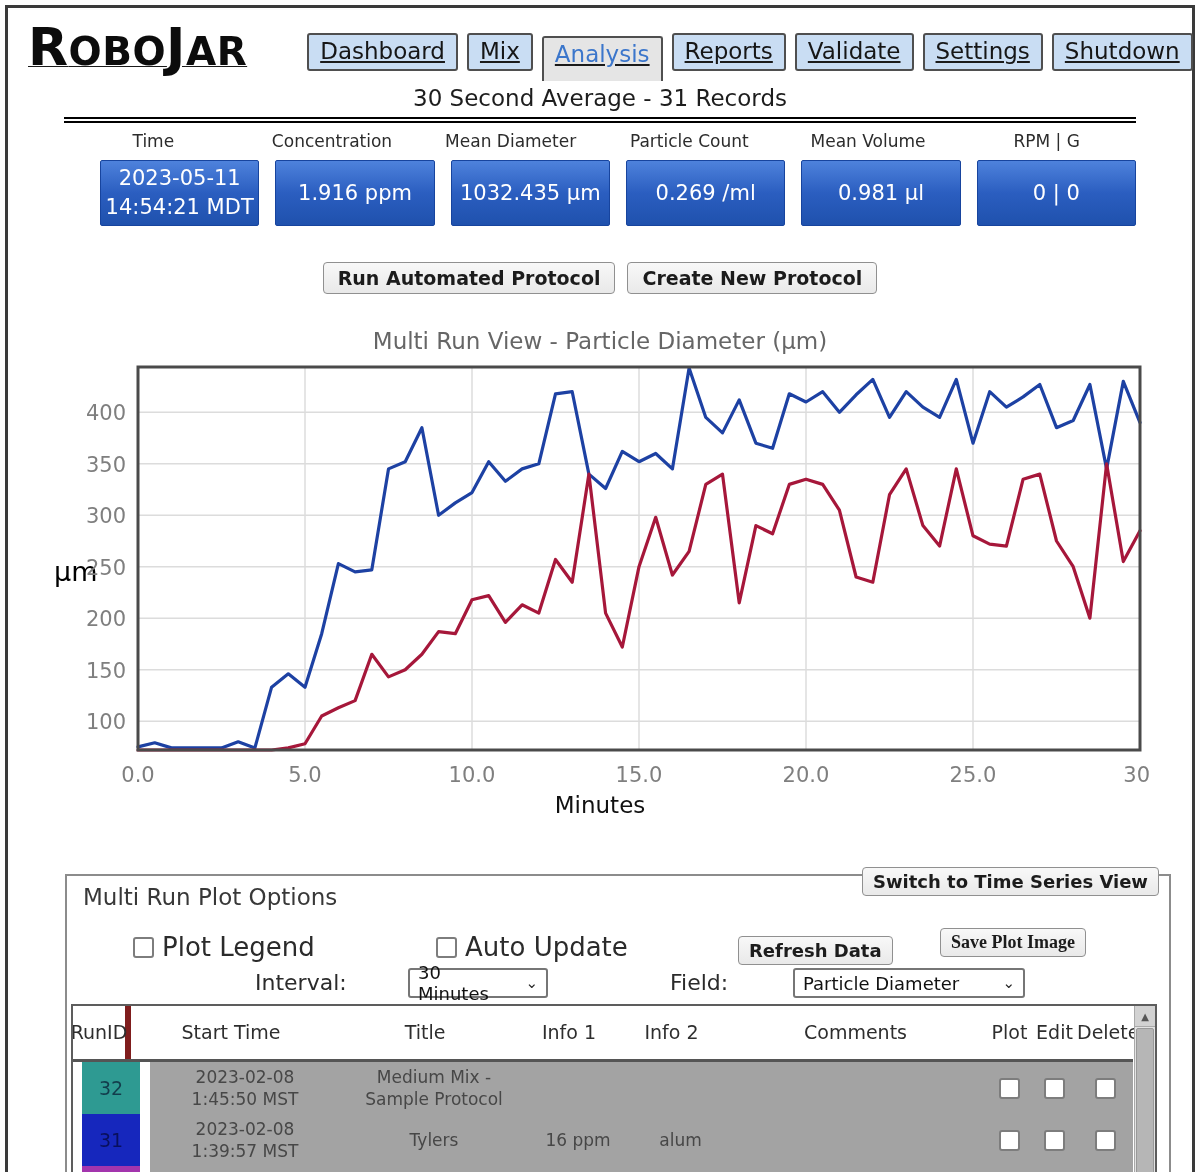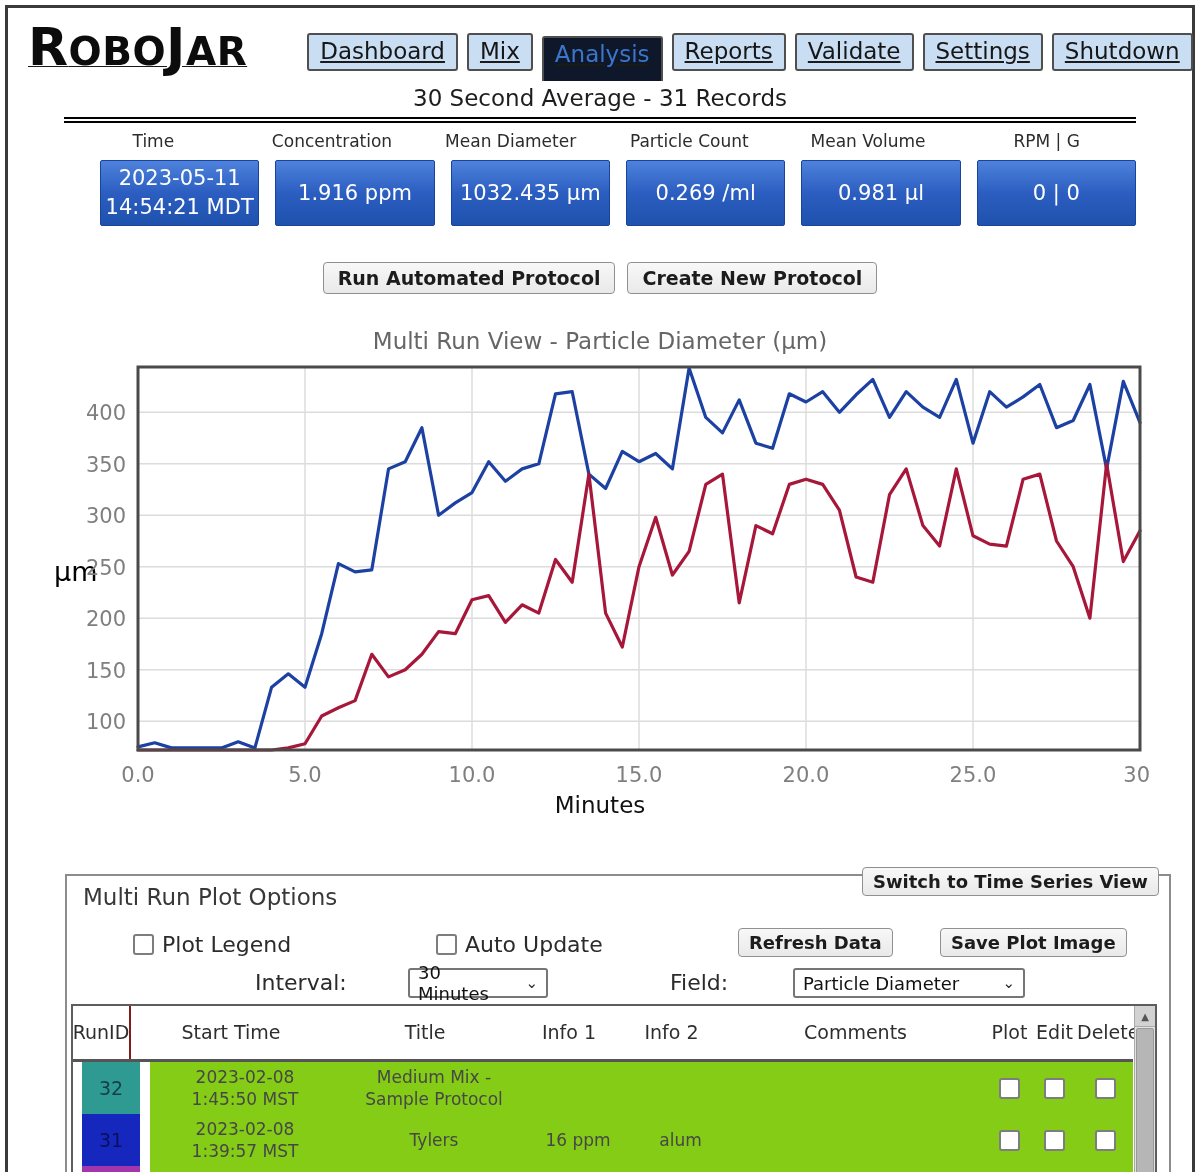--- a/index.html
+++ b/index.html
@@ -10,21 +10,21 @@
   .frame{position:absolute;left:5px;top:5px;right:5px;bottom:-10px;border:3px solid #3a3a3a;background:#fff;}
 
   
   .header{display:flex;align-items:flex-end;padding:16px 0 0 20px;text-decoration:underline;}
   .logo{font-weight:800;line-height:.9;letter-spacing:.5px;color:#0c0c0c;white-space:nowrap;}
   .lg-cap{font-size:52px;}
   .lg-low{font-size:39px;text-transform:uppercase;}
   .tabs{display:flex;gap:9px;margin-left:60px;align-items:flex-end;}
   .tab{font-family:"DejaVu Sans",sans-serif;font-size:23px;color:#161616;background:#c9ddf3;
        border:2px solid #4f4f4f;border-radius:3px;padding:3px 11px 5px;cursor:pointer;}
-  .tab.active{background:#0f172a;color:#3b76cb;border-bottom:none;border-radius:3px 3px 0 0;
+  .tab.active{background:#e5e5e5;color:#3b76cb;border-bottom:none;border-radius:3px 3px 0 0;
        padding-bottom:14px;margin-bottom:-10px;position:relative;z-index:2;}
 
   
   .avg{width:1072px;margin:14px auto 0;}
   .avg-title{text-align:center;font-size:23px;color:#1d1d1d;padding-bottom:6px;}
   .avg-rule{border-top:6px double #000;}
   .avg-head{display:grid;grid-template-columns:repeat(6,1fr);padding:8px 0 9px;}
   .avg-head span{text-align:center;font-size:17px;color:#2c2c2c;}
   .avg-row{display:grid;grid-template-columns:repeat(6,1fr);gap:16px;padding-left:36px;}
   .avg-cell{background:linear-gradient(180deg,#4e82dc 0%,#2b5ec0 50%,#1f51ad 100%);
@@ -43,40 +43,40 @@
   .chart-title{text-align:center;font-size:23px;color:#666;}
   .chart-area{position:relative;height:432px;margin-top:6px;}
   .chart-area svg{position:absolute;left:34px;top:0;}
   .um{position:absolute;left:46px;top:196px;font-size:27px;color:#000;}
   .minutes{text-align:center;font-size:23px;color:#111;margin-top:0;}
 
   
   .panel{position:absolute;left:57px;top:866px;width:1102px;height:330px;border:2px solid #8c8c8c;background:#fff;}
   .panel-title{position:absolute;left:16px;top:8px;font-size:23px;color:#383838;}
   .switch-btn{position:absolute;right:10px;top:-9px;}
-  .opt{position:absolute;display:flex;align-items:center;gap:8px;font-size:22px;color:#2b2b2b;cursor:pointer;}
+  .opt{position:absolute;display:flex;align-items:center;gap:8px;font-size:26px;color:#2b2b2b;cursor:pointer;}
   .cb{width:17px;height:17px;border:2px solid #7d7d7d;border-radius:3px;background:#fff;display:inline-block;}
   .opt-label{position:absolute;font-size:22px;color:#2b2b2b;}
   .select{position:absolute;display:flex;align-items:center;justify-content:space-between;
     border:2px solid #767676;border-radius:3px;background:#fff;font-size:18px;color:#111;
     padding:1px 8px;height:24px;cursor:pointer;}
   .chev{font-size:15px;color:#222;margin-left:8px;}
 
   
   .runs{position:absolute;left:4px;right:12px;top:128px;height:220px;border:2px solid #5d5d5d;background:#fff;overflow:hidden;}
   .runs-head{display:grid;grid-template-columns:58px 200px 188px 100px 105px 1fr 45px 45px 56px;
     margin-right:22px;border-bottom:3px solid #555;background:#fff;height:53px;align-items:center;}
   .runs-head span{text-align:center;font-size:19px;color:#2e2e2e;line-height:1.15;}
-  .rh-runid{border-right:2px solid #7f1d1d;align-self:stretch;display:flex;align-items:center;justify-content:center;}
+  .rh-runid{border-right:6px solid #7f1d1d;align-self:stretch;display:flex;align-items:center;justify-content:center;}
   .run-row{display:flex;margin-right:22px;height:52px;padding-left:9px;}
   .id-cell{width:58px;flex:0 0 58px;display:flex;align-items:center;justify-content:center;
     font-size:19px;color:rgba(0,0,30,.6);}
   .row-gap{width:10px;flex:0 0 10px;background:#fff;}
   .row-body{flex:1;display:grid;grid-template-columns:190px 188px 100px 105px 1fr 45px 45px 56px;
-    background:#84cc16;align-items:center;}
+    background:#a3a3a3;align-items:center;}
   .row-body .c{text-align:center;font-size:17px;color:#474747;line-height:1.3;}
   .cbcell{display:flex;align-items:center;justify-content:center;}
   .scrollbar{position:absolute;right:0;top:0;bottom:0;width:20px;background:#e3e3e3;border-left:1px solid #a9a9a9;}
   .sb-btn{height:20px;display:flex;align-items:center;justify-content:center;font-size:10px;color:#555;
     background:#d2d2d2;border-bottom:1px solid #aaa;cursor:pointer;}
   .sb-thumb{position:absolute;left:1px;right:1px;top:22px;height:160px;background:#b6b6b6;border:1px solid #999;border-radius:2px;cursor:grab;}
 </style>
 </head>
 <body>
 
@@ -180,22 +180,22 @@
     <button class="btn small switch-btn">Switch to Time Series View</button>
 
     <label class="opt" style="left:66px;top:56px;">
       <span class="cb"></span>
       <span>Plot Legend</span>
     </label>
     <label class="opt" style="left:369px;top:56px;justify-content:space-between;">
       <span class="cb"></span>
       <span>Auto Update</span>
     </label>
-    <button class="btn small" style="position:absolute;left:671px;top:52px;">Refresh Data</button>
-    <button class="btn small" style="position:absolute;left:873px;top:52px;">Save Plot Image</button>
+    <button class="btn small" style="position:absolute;left:671px;top:60px;">Refresh Data</button>
+    <button class="btn small" style="position:absolute;left:873px;top:52px;font-family:Liberation Serif, serif;">Save Plot Image</button>
 
     <span class="opt-label" style="left:188px;top:94px;">Interval:</span>
     <div class="select" style="left:341px;top:92px;width:120px;">
       <span>30 Minutes</span>
       <span class="chev">⌄</span>
     </div>
     <span class="opt-label" style="left:603px;top:94px;">Field:</span>
     <div class="select" style="left:726px;top:92px;width:212px;">
       <span>Particle Diameter</span>
       <span class="chev">⌄</span>

